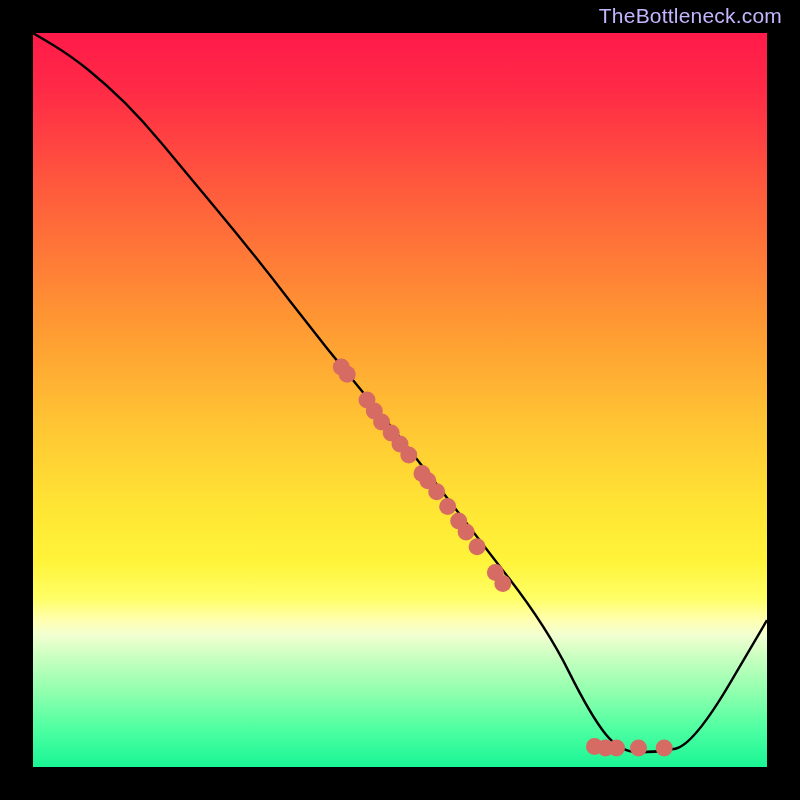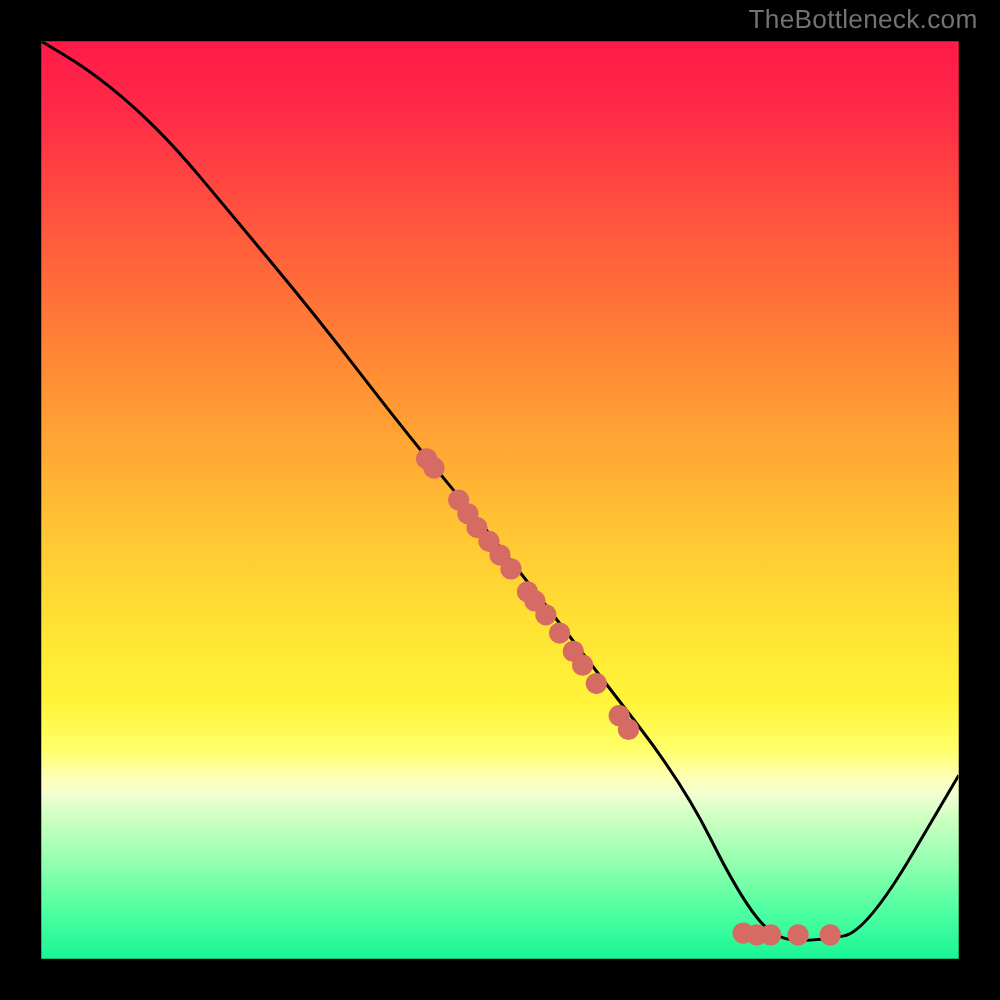--- a/index.html
+++ b/index.html
@@ -7,21 +7,21 @@
   .outer {
     width: 800px;
     height: 800px;
     background: #000;
     position: relative;
   }
   .attribution {
     position: absolute;
     top: 4px;
     right: 18px;
-    color: #737373;
+    color: #c4b5fd;
     font-family: Arial, Helvetica, sans-serif;
     font-size: 21px;
     font-weight: 400;
     letter-spacing: 0.2px;
   }
   .plot {
     position: absolute;
     left: 33px;
     top: 33px;
     width: 734px;

